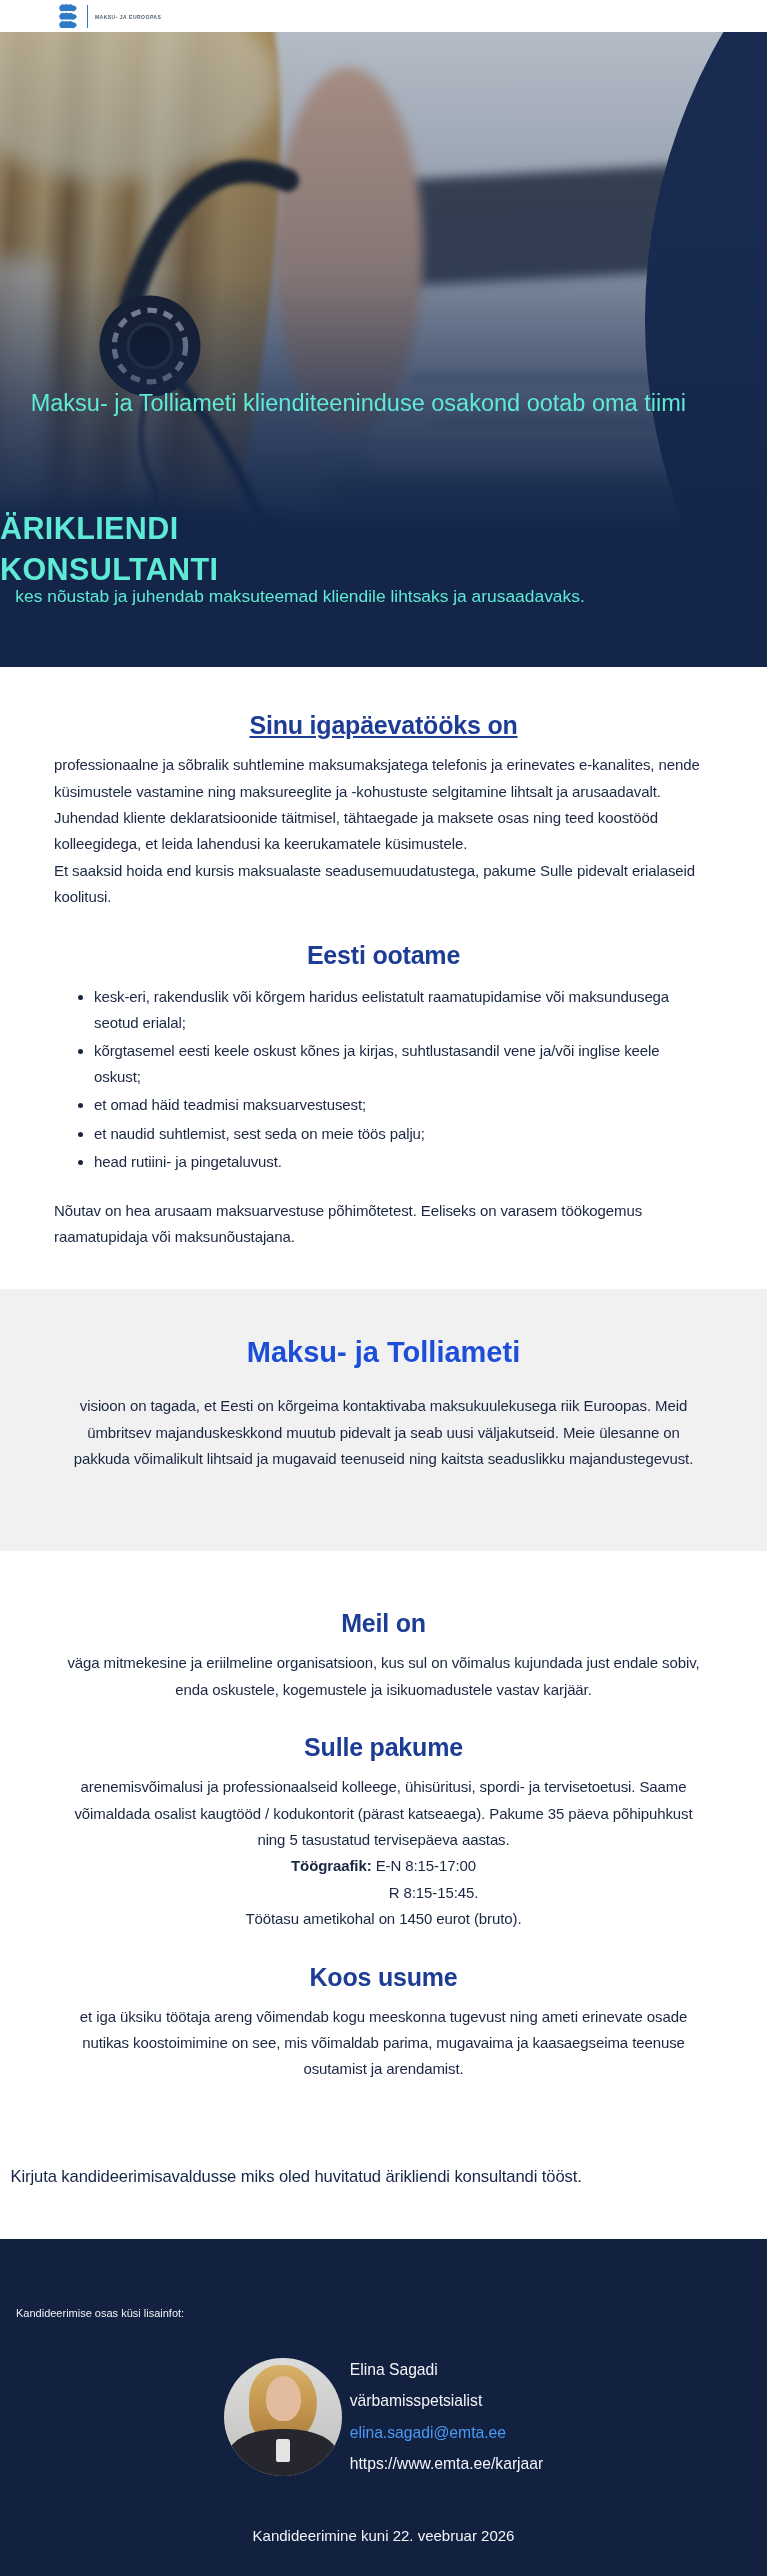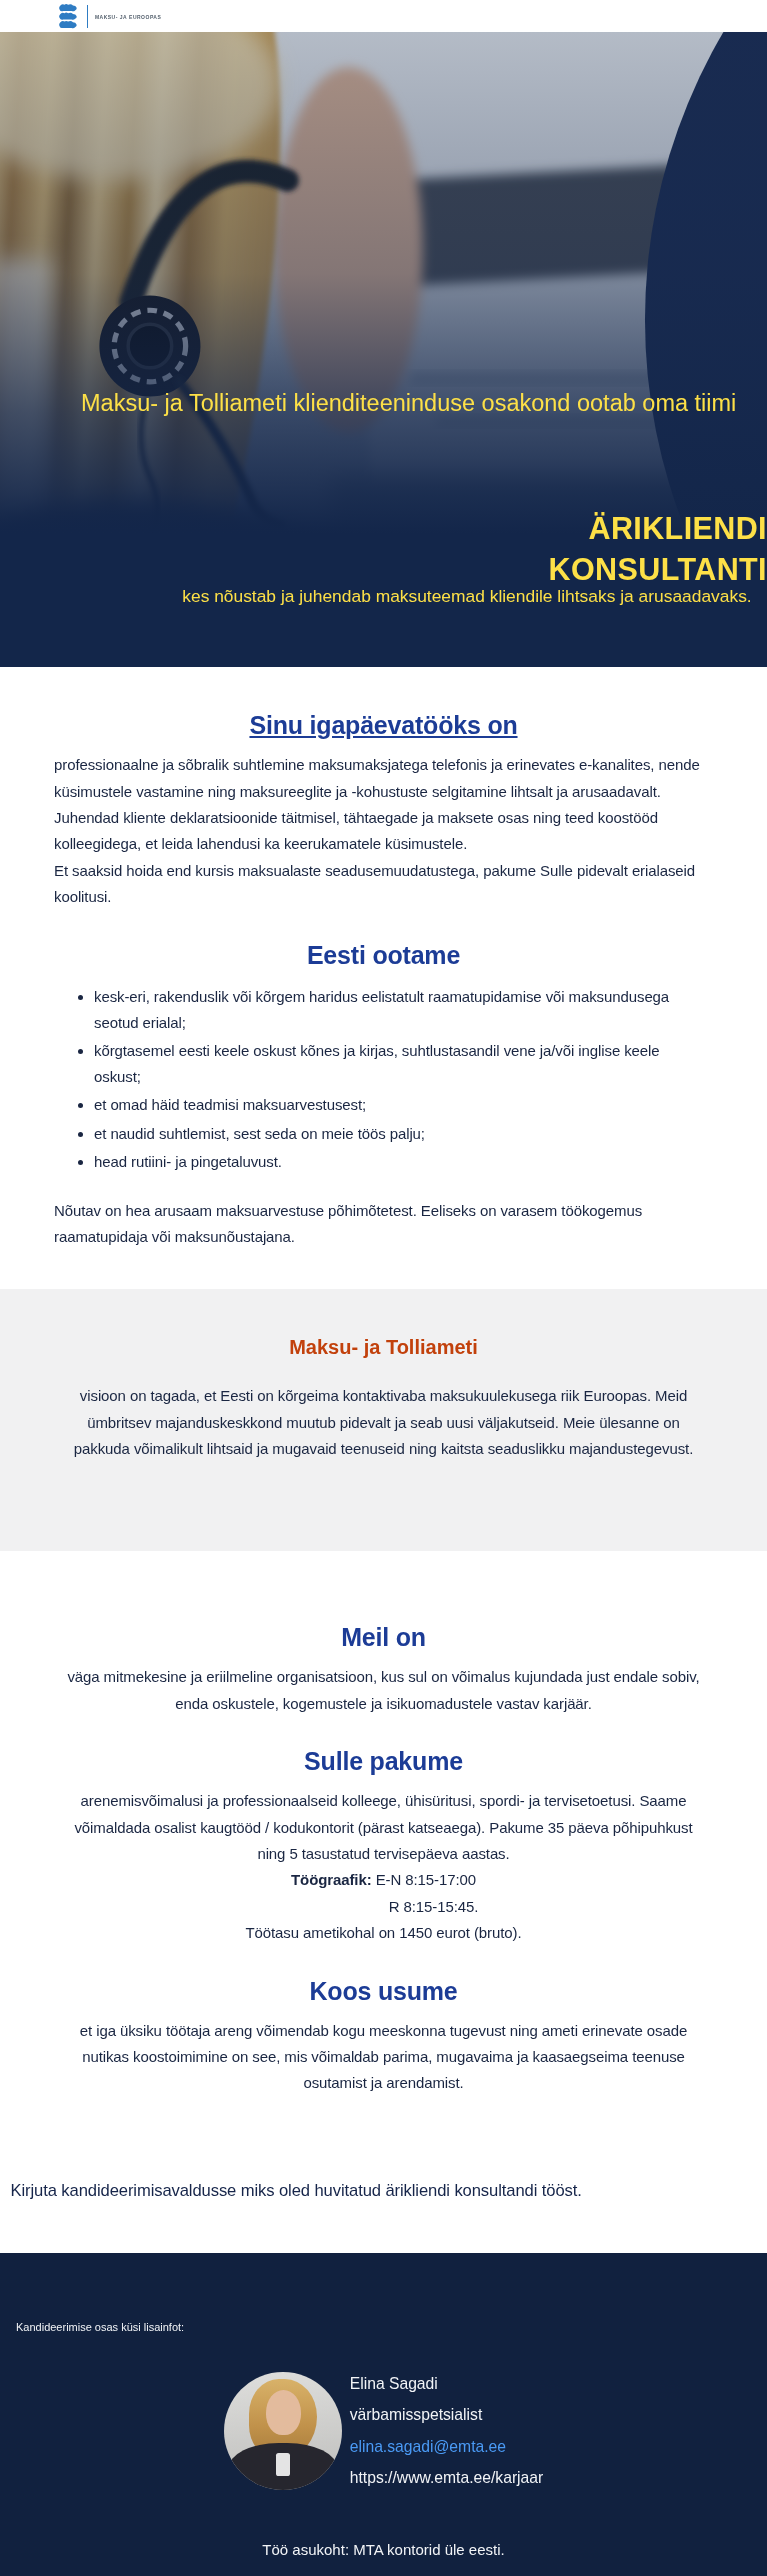--- a/index.html
+++ b/index.html
@@ -9,43 +9,43 @@
   
   .topbar{height:32px;background:#ffffff;display:flex;align-items:center;padding-left:59px;box-sizing:border-box;}
   .logo{display:flex;align-items:center;gap:7px;}
   .logo svg{display:block;}
   .logo-divider{width:0.9px;height:23px;background:#2e7cc3;}
   .logo-text{font-size:7.8px;font-weight:700;letter-spacing:0.5px;color:#55616e;font-variant:all-small-caps;}
 
   
   .hero{position:relative;width:767px;height:635px;overflow:hidden;background:#13264a;}
   .hero-art{position:absolute;inset:0;width:767px;height:635px;}
-  .hero-text{position:absolute;inset:0;color:#fde047;text-align:right;}
+  .hero-text{position:absolute;inset:0;color:#5eead4;text-align:left;}
   .hero-intro{position:absolute;top:352px;left:4%;right:4%;margin:0;font-size:23.5px;line-height:1.62;font-weight:400;}
   .hero-title{position:absolute;top:476px;left:0;right:0;margin:0;font-size:30.5px;line-height:1.36;font-weight:700;letter-spacing:0.4px;}
   .hero-subtitle{position:absolute;top:554px;left:2%;right:2%;margin:0;font-size:17.4px;font-weight:400;}
 
   
   section.content{background:#ffffff;box-sizing:border-box;}
   .white1{min-height:622px;padding:44px 0 26px;}
-  .white2{min-height:682px;padding:42px 0 52px;}
+  .white2{min-height:682px;padding:28px 0 52px;}
   h2.sec{margin:30px 0 12.2px;text-align:center;font-size:25px;font-weight:700;color:#1c3c96;letter-spacing:-0.2px;}
   h2.sec.first{margin-top:0;text-decoration:underline;}
   p.body{font-size:15px;line-height:1.76;margin:0;letter-spacing:-0.1px;}
   p.left{text-align:left;padding:0 54px;}
   p.center{text-align:center;max-width:633px;margin:0 auto;}
   ul.reqs{margin:14px 0 23px;padding:0 57px 0 94px;list-style:disc;}
   ul.reqs li{font-size:15px;line-height:1.76;margin:1.7px 0;letter-spacing:-0.1px;}
   .sched{margin:0 auto;}
   .sched-r span{position:relative;left:50px;}
   .cta{margin-top:84px;padding:0 10.5px;font-size:16.6px;color:#16254a;text-align:left;letter-spacing:-0.1px;}
 
   
   .gray{background:#f1f1f2;min-height:262px;box-sizing:border-box;padding:47px 0 35px;}
-  .gray h2{margin:0 0 24.4px;text-align:center;font-size:20px;font-weight:700;color:#c2410c;}
+  .gray h2{margin:0 0 24.4px;text-align:center;font-size:29px;font-weight:700;color:#1d4ed8;}
 
   
   footer{background:#11213f;min-height:344px;box-sizing:border-box;color:#f2f4f7;padding:52px 0 35px;}
   .f-head{margin:16px;font-size:11px;}
   .contact-row{display:flex;align-items:center;justify-content:center;gap:8px;margin-top:35px;}
   .contact-info{font-size:15.7px;line-height:2.0;text-align:left;}
   .contact-info .email{color:#4a9af5;display:block;cursor:pointer;text-decoration:none;}
   .contact-info .url{color:#f2f4f7;cursor:pointer;}
   .f-meta{margin:0;text-align:center;font-size:15px;line-height:2.2;}
   .f-meta-wrap{margin-top:40px;}
@@ -192,19 +192,18 @@
         <div class="shirt"></div>
       </div>
       <div class="contact-info">
         <div>Elina Sagadi</div>
         <div>värbamisspetsialist</div>
         <a class="email">elina.sagadi@emta.ee</a>
         <div class="url">https://www.emta.ee/karjaar</div>
       </div>
     </div>
     <div class="f-meta-wrap">
-      <p class="f-meta">Töö asukoht: MTA kontorid üle eesti.</p>
       <p class="f-meta">Kandideerimine kuni 22. veebruar 2026</p>
     </div>
   </footer>
 
 </div>
 
 
 </body></html>

